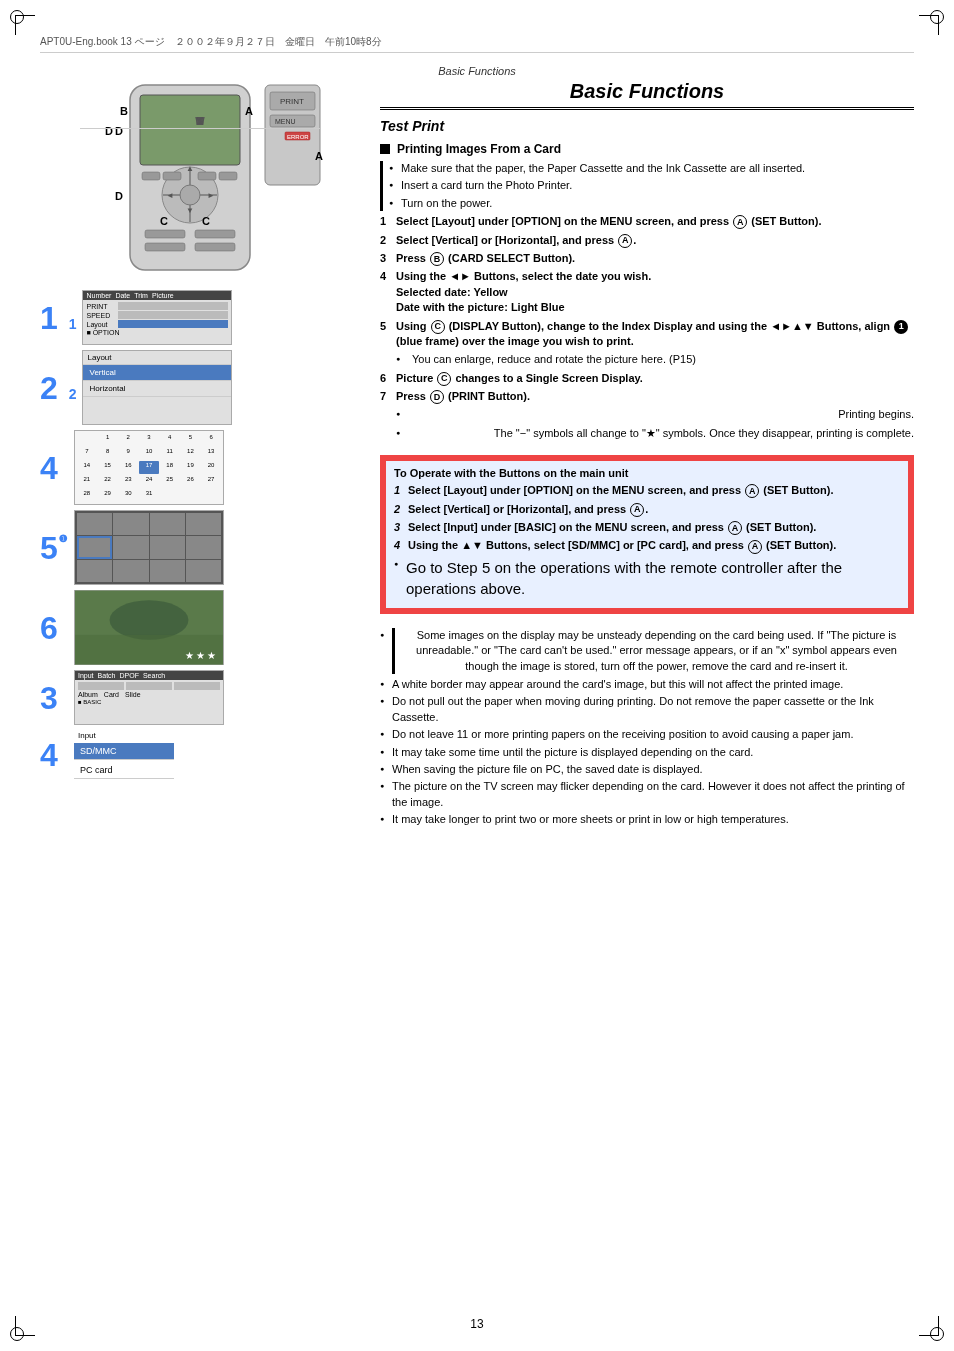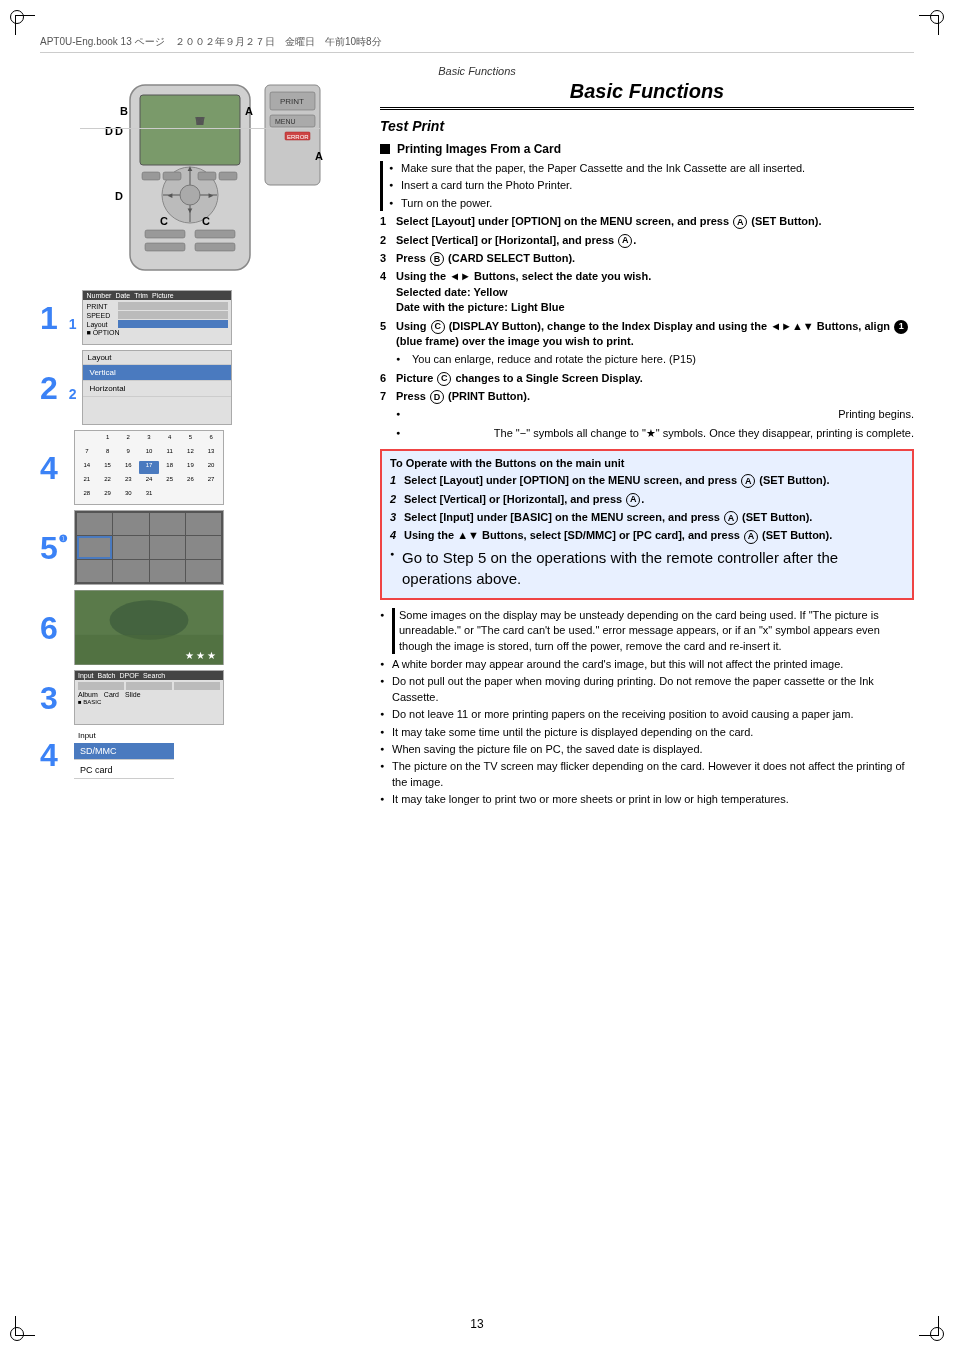--- a/index.html
+++ b/index.html
@@ -158,24 +158,24 @@
       line-height: 1.4;
     }
     .numbered-list li .num {
       position: absolute;
       left: 0;
       font-weight: bold;
     }
 
     
     .blue-box {
-      border: 2px solid #ef4444;
+      border: 6px solid #ef4444;
       background: #e8f0ff;
       padding: 6px 8px;
-      margin: 8px 0;
+      margin: 14px 0;
       font-size: 11px;
     }
     .blue-box .box-title {
       font-weight: bold;
       margin-bottom: 4px;
       font-size: 11px;
     }
     .blue-box .box-list {
       list-style: none;
       padding: 0;
@@ -733,21 +733,21 @@
           <span><span class="step-bold">Using the ▲▼ Buttons, select [SD/MMC] or [PC card], and press </span><span class="circ">A</span><span class="step-bold"> (SET Button).</span></span>
         </li>
       </ul>
       <ul class="bullet-list">
         <li><span>Go to Step 5 on the operations with the remote controller after the operations above.</span></li>
       </ul>
     </div>
 
     <ul class="bullet-list">
       <li>
-        <div class="left-bar" style="padding-left:4px;">
+        <div class="left-bar" style="padding-left:4px;text-align:center;">
           <span>Some images on the display may be unsteady depending on the card being used. If "The picture is unreadable." or "The card can't be used." error message appears, or if an "x" symbol appears even though the image is stored, turn off the power, remove the card and re-insert it.</span>
         </div>
       </li>
       <li>A white border may appear around the card's image, but this will not affect the printed image.</li>
       <li>Do not pull out the paper when moving during printing. Do not remove the paper cassette or the Ink Cassette.</li>
       <li>Do not leave 11 or more printing papers on the receiving position to avoid causing a paper jam.</li>
       <li>It may take some time until the picture is displayed depending on the card.</li>
       <li>When saving the picture file on PC, the saved date is displayed.</li>
       <li>The picture on the TV screen may flicker depending on the card. However it does not affect the printing of the image.</li>
       <li>It may take longer to print two or more sheets or print in low or high temperatures.</li>

